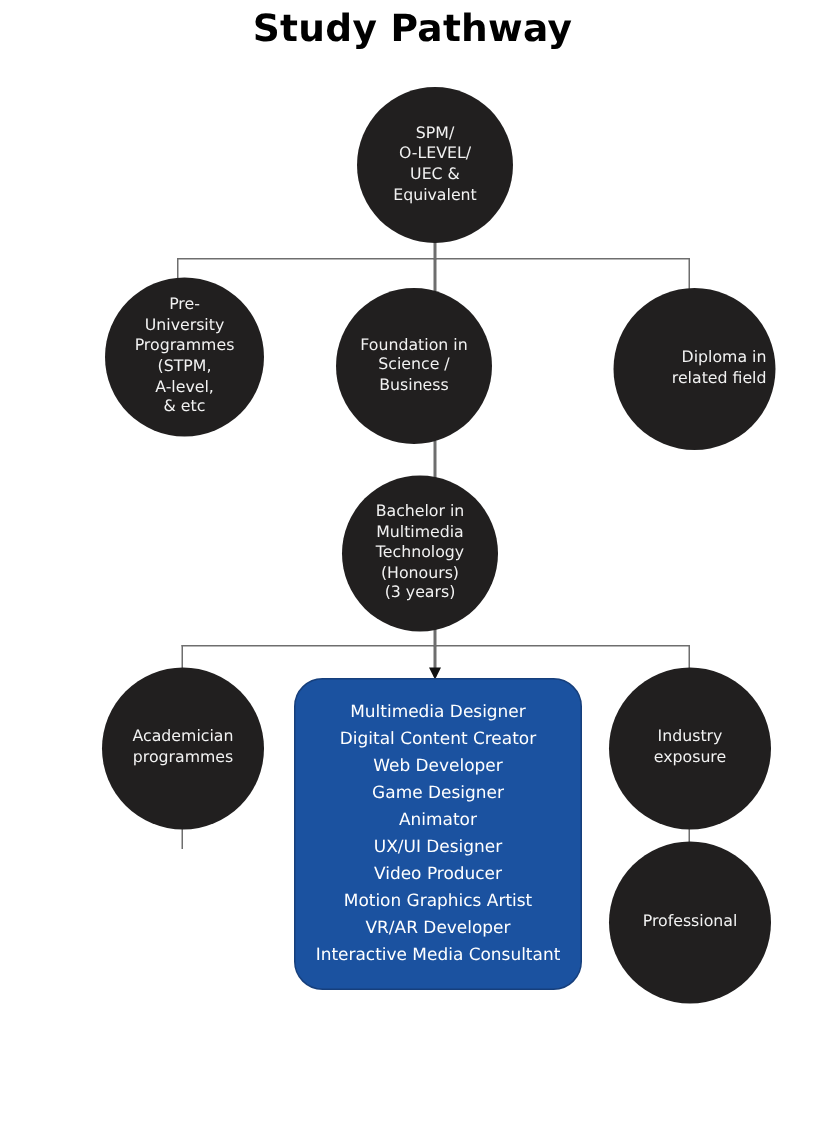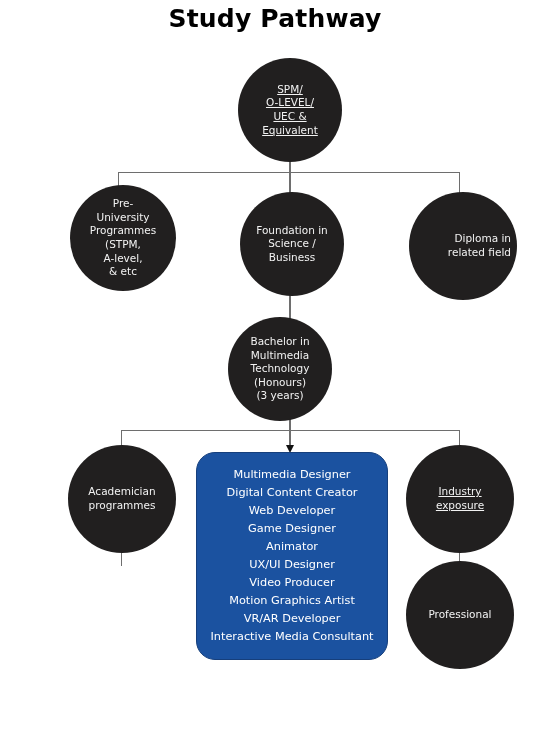--- a/index.html
+++ b/index.html
@@ -48,28 +48,28 @@
     display: block;
     width: 100%;
     line-height: 1.30;
     padding: 0 6px;
     box-sizing: border-box;
     white-space: pre-line;
     font-size: 10.5px;
     color: #f2f2f2;
   }
   
-  #node-spm      { left: 238px; top: 58px;  width: 104px; height: 104px; text-decoration: underline; }
+  #node-spm      { left: 238px; top: 58px;  width: 104px; height: 104px; }
   #node-preuni   { left: 70px;  top: 185px; width: 106px; height: 106px; }
-  #node-found    { left: 240px; top: 192px; width: 104px; height: 104px; }
+  #node-found    { left: 224px; top: 192px; width: 104px; height: 104px; }
   #node-diploma  { left: 409px; top: 192px; width: 108px; height: 108px; text-align: right; }
   #node-bachelor { left: 228px; top: 317px; width: 104px; height: 104px; }
   #node-postgrad { left: 68px;  top: 445px; width: 108px; height: 108px; }
   #node-academic { left: 68px;  top: 561px; width: 108px; height: 108px; }
-  #node-industry { left: 406px; top: 445px; width: 108px; height: 108px; text-decoration: underline; }
+  #node-industry { left: 406px; top: 445px; width: 108px; height: 108px; }
   #node-prof     { left: 406px; top: 561px; width: 108px; height: 108px; }
 
   #node-spm .label      { font-size: 10.5px; }
   #node-preuni .label   { font-size: 10.5px; }
   #node-bachelor .label { font-size: 10.5px; }
 
   
   #career-box {
     position: absolute;
     left: 196px;

